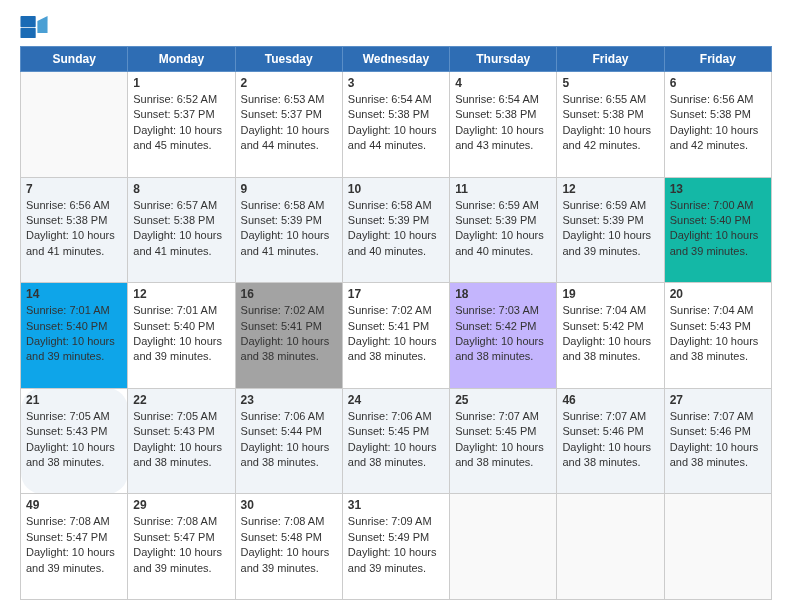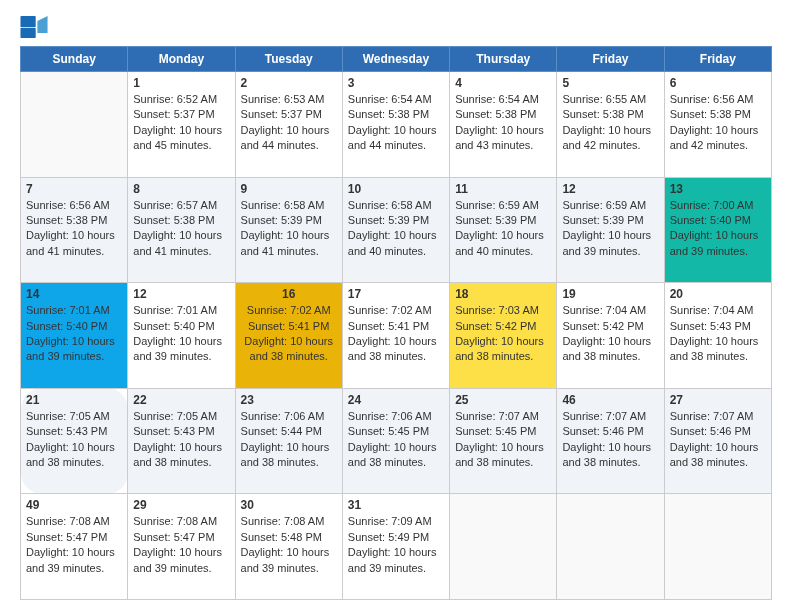--- a/index.html
+++ b/index.html
@@ -244,35 +244,35 @@
 Daylight: 10 hours
 and 39 minutes.</div>
           </td>
           <td style="background: rgb(255, 255, 255);">
             <span class="day-number">12</span>
             <div class="day-info" style="white-space: pre-line;">Sunrise: 7:01 AM
 Sunset: 5:40 PM
 Daylight: 10 hours
 and 39 minutes.</div>
           </td>
-          <td style="background: #eab308; text-align: center;">
+          <td style="background: #a3a3a3;">
             <span class="day-number">16</span>
             <div class="day-info" style="white-space: pre-line;">Sunrise: 7:02 AM
 Sunset: 5:41 PM
 Daylight: 10 hours
 and 38 minutes.</div>
           </td>
           <td style="background: rgb(255, 255, 255); margin-top: 16px;">
             <span class="day-number">17</span>
             <div class="day-info" style="white-space: pre-line;">Sunrise: 7:02 AM
 Sunset: 5:41 PM
 Daylight: 10 hours
 and 38 minutes.</div>
           </td>
-          <td style="background: #fde047;">
+          <td style="background: #c4b5fd;">
             <span class="day-number">18</span>
             <div class="day-info" style="white-space: pre-line;">Sunrise: 7:03 AM
 Sunset: 5:42 PM
 Daylight: 10 hours
 and 38 minutes.</div>
           </td>
           <td style="background: rgb(255, 255, 255);">
             <span class="day-number">19</span>
             <div class="day-info" style="white-space: pre-line;">Sunrise: 7:04 AM
 Sunset: 5:42 PM

